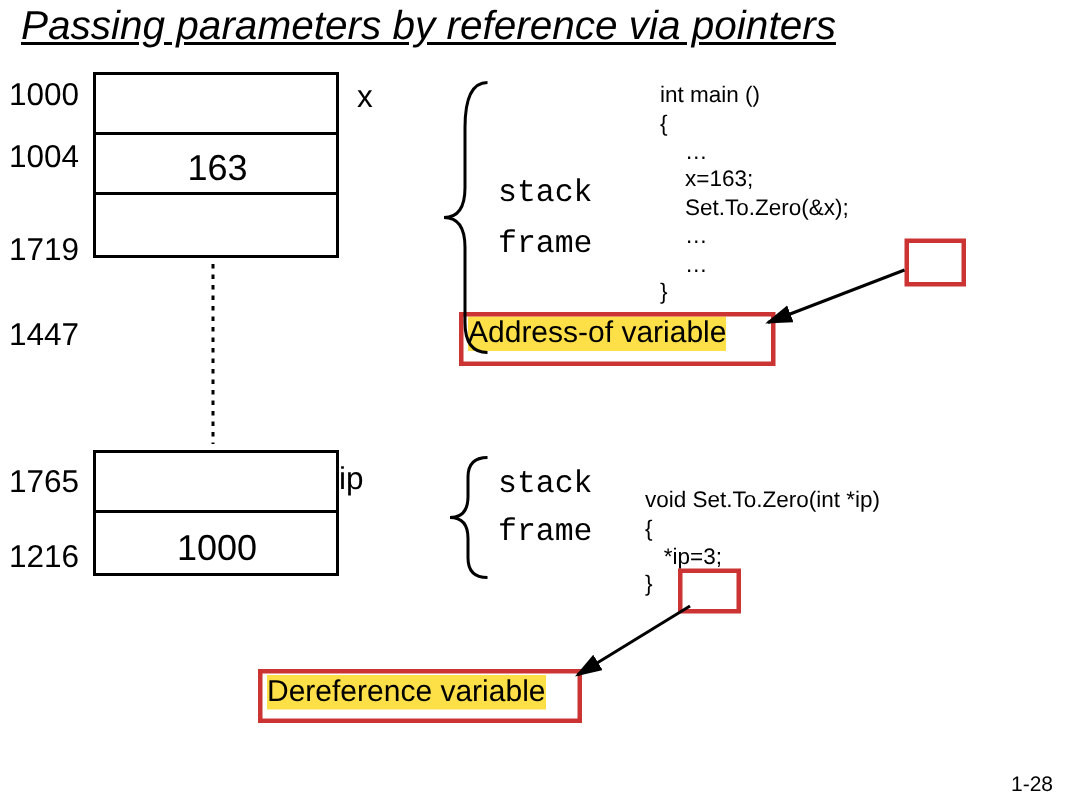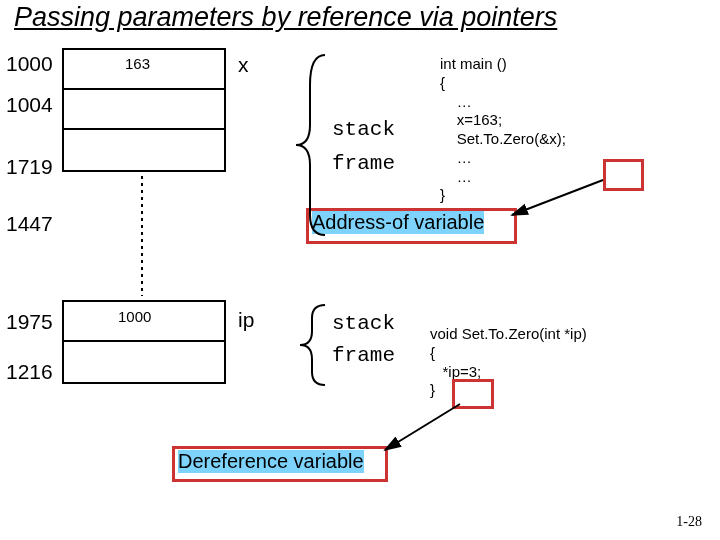--- a/index.html
+++ b/index.html
@@ -19,74 +19,74 @@
   }
   .addr{
     position:absolute;font-size:21px;
   }
   .memcell{
     position:absolute;
     border:2px solid #000;
     background:#fff;
   }
   .memval{
-    position:absolute;font-size:15px;
+    position:absolute;font-size:24px;margin-top:44px;
   }
   .varlbl{
     position:absolute;font-size:21px;
   }
   .sflbl{
     position:absolute;font-size:21px;font-family:Liberation Mono, monospace;
   }
   .code{
     position:absolute;font-size:15px;line-height:1.25;
     white-space:pre;
   }
   .redbox{
     position:absolute;
     border:3px solid #c33;
     background:transparent;
   }
   .annot{
     position:absolute;font-size:20px;
-    background:#7dd3fc;
+    background:#fde047;
   }
   .pgnum{
     position:absolute;right:18px;bottom:10px;
-    font-size:14px;font-family:Liberation Serif, serif;
+    font-size:14px;font-family:Liberation Sans, sans-serif;
   }
   svg.overlay{
     position:absolute;left:0;top:0;width:720px;height:540px;
     pointer-events:none;
   }
 </style>
 </head>
 <body>
 
 <div class="title">Passing parameters by reference via pointers</div>
 
 <div class="addr" style="left:6px;top:52px">1000</div>
 <div class="addr" style="left:6px;top:93px">1004</div>
 <div class="addr" style="left:6px;top:155px">1719</div>
 <div class="addr" style="left:6px;top:212px">1447</div>
-<div class="addr" style="left:6px;top:310px">1975</div>
+<div class="addr" style="left:6px;top:310px">1765</div>
 <div class="addr" style="left:6px;top:360px">1216</div>
 
 <div class="memcell" style="left:62px;top:48px;width:160px;height:40px"></div>
 <div class="memcell" style="left:62px;top:88px;width:160px;height:40px"></div>
 <div class="memcell" style="left:62px;top:128px;width:160px;height:40px"></div>
 
 <div class="memcell" style="left:62px;top:300px;width:160px;height:40px"></div>
 <div class="memcell" style="left:62px;top:340px;width:160px;height:40px"></div>
 
 <div class="memval" style="left:125px;top:55px">163</div>
 <div class="memval" style="left:118px;top:308px">1000</div>
 
 <div class="varlbl" style="left:238px;top:53px">x</div>
-<div class="varlbl" style="left:238px;top:308px">ip</div>
+<div class="varlbl" style="left:226px;top:308px">ip</div>
 
 <div class="sflbl" style="left:332px;top:118px">stack</div>
 <div class="sflbl" style="left:332px;top:152px">frame</div>
 <div class="sflbl" style="left:332px;top:312px">stack</div>
 <div class="sflbl" style="left:332px;top:344px">frame</div>
 
 <div class="code" style="left:440px;top:55px">int main ()
 {
     …
     x=163;

